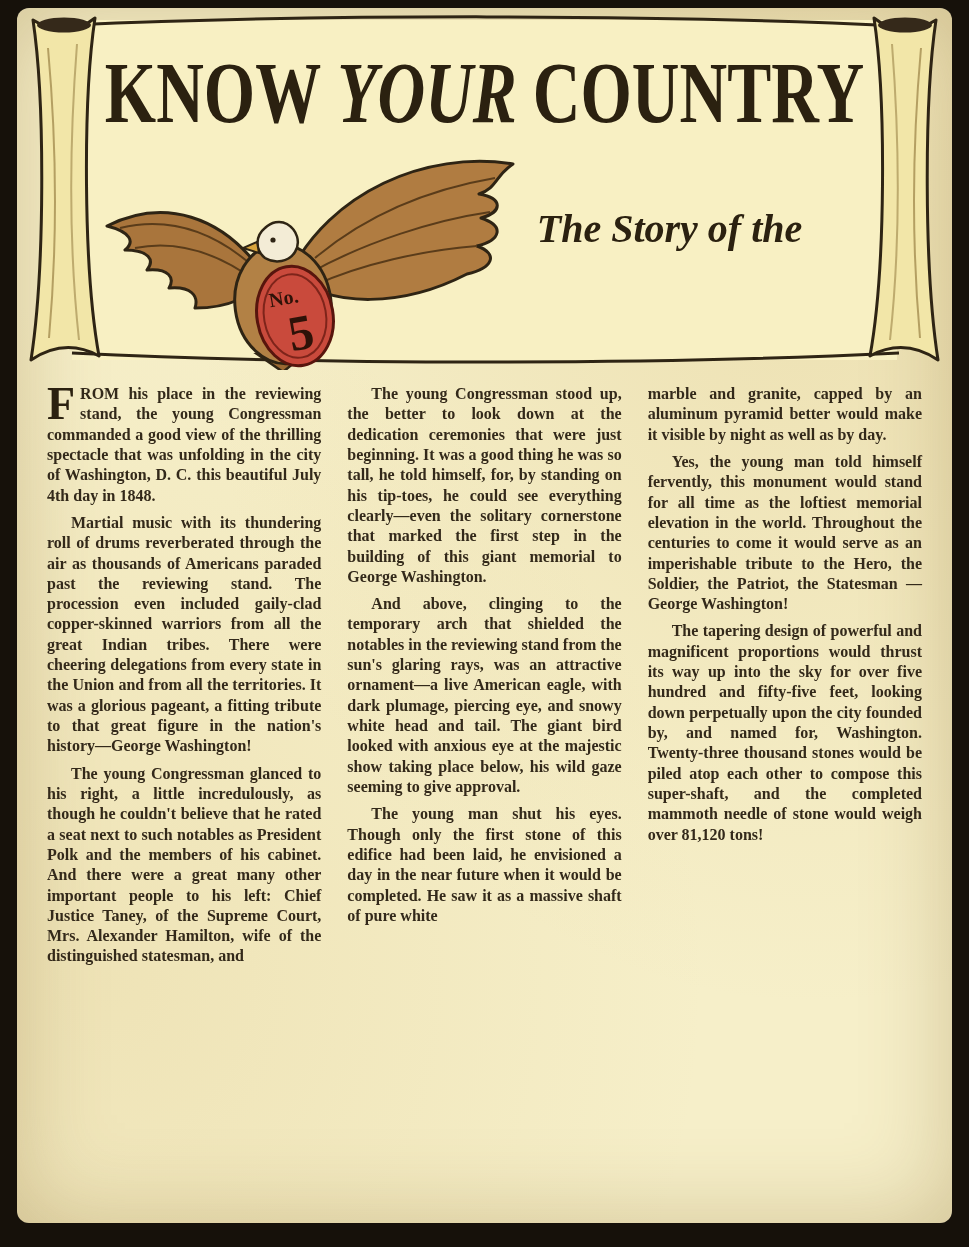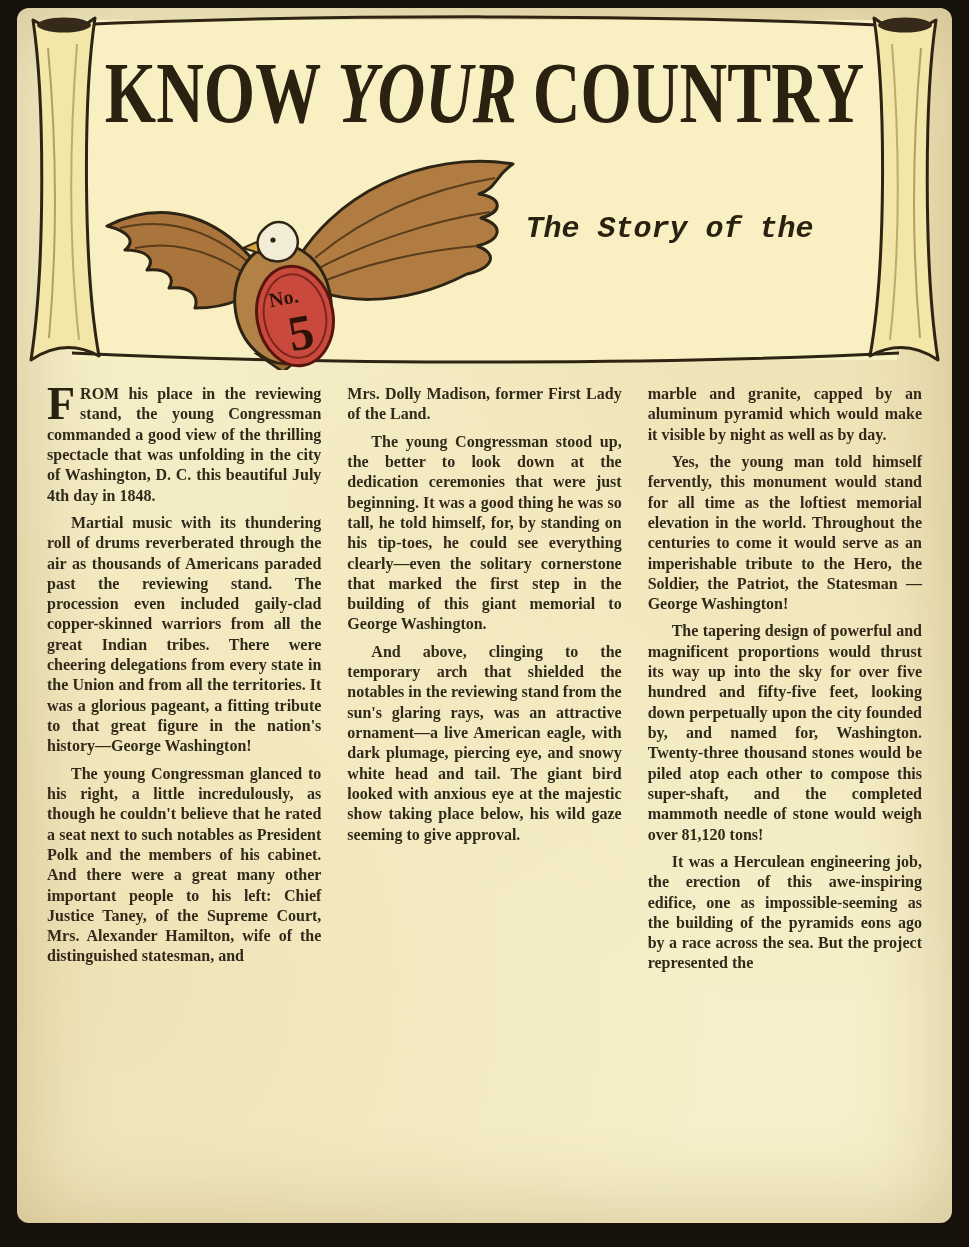--- a/index.html
+++ b/index.html
@@ -27,23 +27,23 @@
     text-align:center; white-space:nowrap;
     font-weight:bold; font-size:66px; color:#2b2110;
     transform:scaleY(1.3); transform-origin:top center;
     letter-spacing:0px;
   }
   .title span { margin:0 8px; }
   .title .your { font-style:italic; }
   .subtitle {
     position:absolute; top:190px; left:392px; right:22px;
     text-align:center;
-    font-family:Liberation Mono, monospace;
+    font-family:Liberation Serif, serif;
     font-style:italic; font-weight:bold;
-    font-size:30px; line-height:62px; color:#2b2110;
+    font-size:40px; line-height:62px; color:#2b2110;
   }
   
   .body-cols {
     display:flex; gap:26px;
     padding:14px 30px 0 30px;
   }
   .col {
     flex:1; min-width:0;
     text-align:justify;
     font-weight:bold;
@@ -123,25 +123,24 @@
     </div>
   </div>
 
   <div class="body-cols">
     <div class="col">
         <p class="para"><span class="dropcap">F</span>ROM his place in the reviewing stand, the young Congressman commanded a good view of the thrilling spectacle that was unfolding in the city of Washington, D. C. this beautiful July 4th day in 1848.</p>
         <p class="para indent">Martial music with its thundering roll of drums reverberated through the air as thousands of Americans paraded past the reviewing stand. The procession even included gaily-clad copper-skinned warriors from all the great Indian tribes. There were cheering delegations from every state in the Union and from all the territories. It was a glorious pageant, a fitting tribute to that great figure in the nation's history—George Washington!</p>
         <p class="para indent">The young Congressman glanced to his right, a little incredulously, as though he couldn't believe that he rated a seat next to such notables as President Polk and the members of his cabinet. And there were a great many other important people to his left: Chief Justice Taney, of the Supreme Court, Mrs. Alexander Hamilton, wife of the distinguished statesman, and</p>
       </div>
     <div class="col">
-        <p class="para">Mrs. Dolly Madison, former First Lady of the Land.</p>
         <p class="para indent">The young Congressman stood up, the better to look down at the dedication ceremonies that were just beginning. It was a good thing he was so tall, he told himself, for, by standing on his tip-toes, he could see everything clearly—even the solitary cornerstone that marked the first step in the building of this giant memorial to George Washington.</p>
         <p class="para indent">And above, clinging to the temporary arch that shielded the notables in the reviewing stand from the sun's glaring rays, was an attractive ornament—a live American eagle, with dark plumage, piercing eye, and snowy white head and tail. The giant bird looked with anxious eye at the majestic show taking place below, his wild gaze seeming to give approval.</p>
+        <p class="para indent">The young man shut his eyes. Though only the first stone of this edifice had been laid, he envisioned a day in the near future when it would be completed. He saw it as a massive shaft of pure white</p>
       </div>
     <div class="col">
-        <p class="para">marble and granite, capped by an aluminum pyramid which would make it visible by night as well as by day.</p>
+        <p class="para">marble and granite, capped by an aluminum pyramid better would make it visible by night as well as by day.</p>
         <p class="para indent">Yes, the young man told himself fervently, this monument would stand for all time as the loftiest memorial elevation in the world. Throughout the centuries to come it would serve as an imperishable tribute to the Hero, the Soldier, the Patriot, the Statesman — George Washington!</p>
         <p class="para indent">The tapering design of powerful and magnificent proportions would thrust its way up into the sky for over five hundred and fifty-five feet, looking down perpetually upon the city founded by, and named for, Washington. Twenty-three thousand stones would be piled atop each other to compose this super-shaft, and the completed mammoth needle of stone would weigh over 81,120 tons!</p>
-        <p class="para indent">It was a Herculean engineering job, the erection of this awe-inspiring edifice, one as impossible-seeming as the building of the pyramids eons ago by a race across the sea. But the project represented the</p>
       </div>
   </div>
 
 </div>
 
 </body></html>

